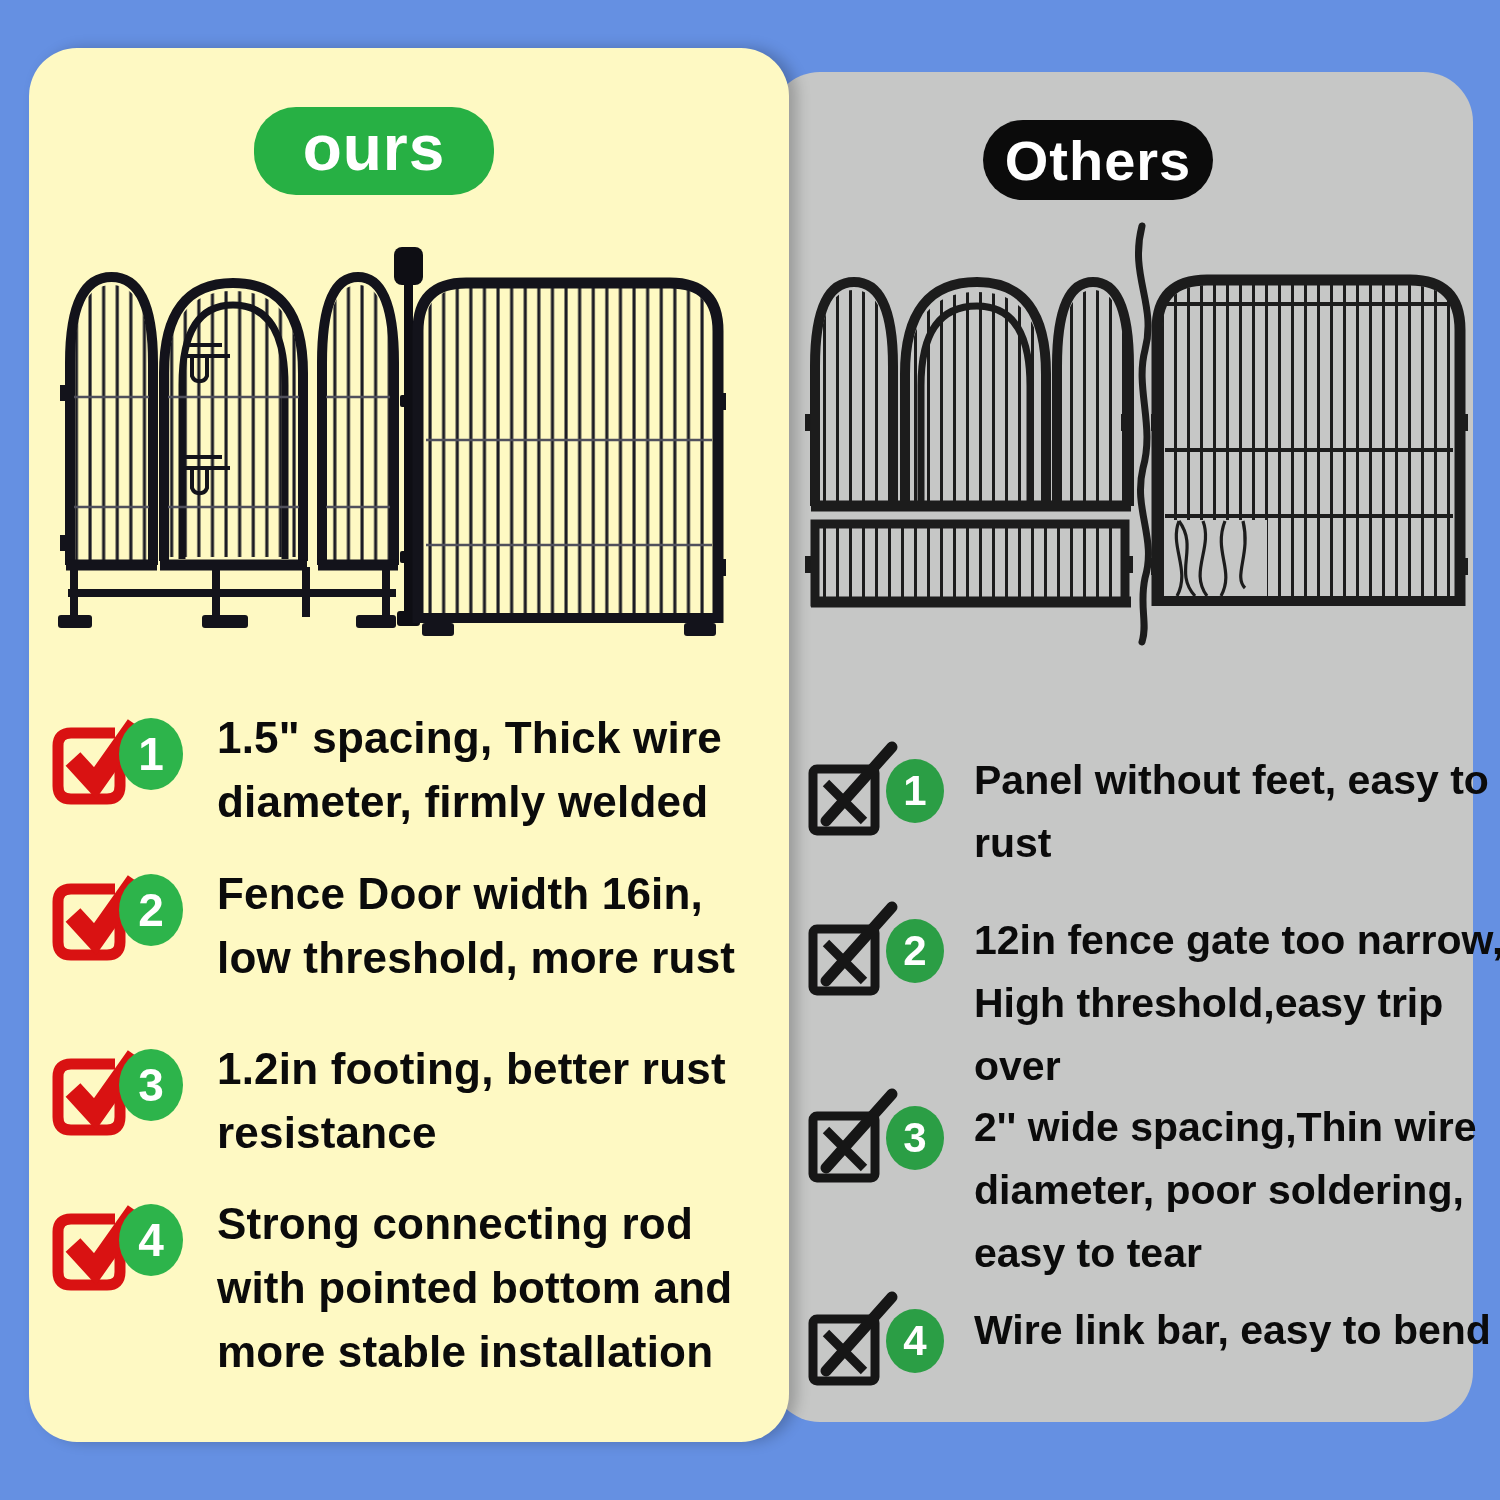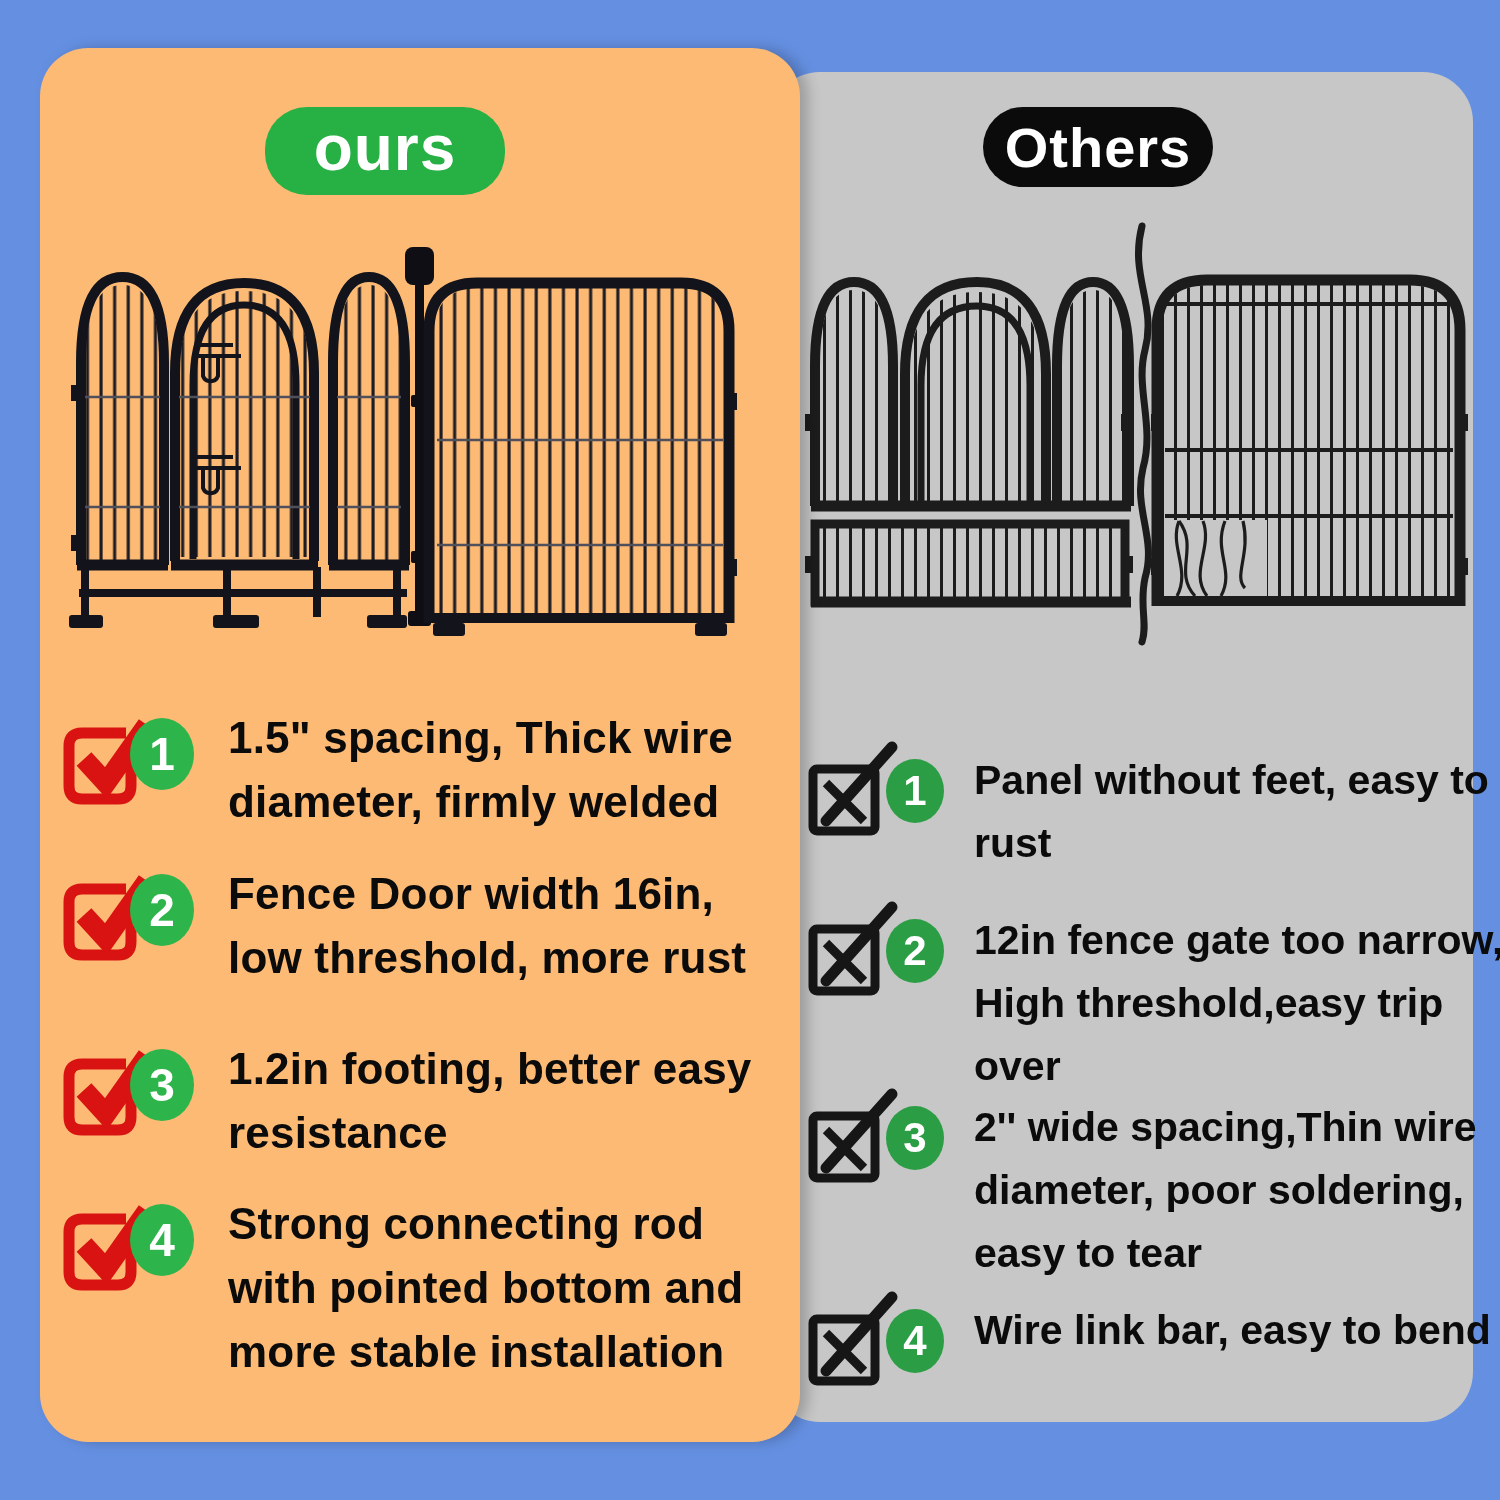--- a/index.html
+++ b/index.html
@@ -3,38 +3,38 @@
 <meta charset="utf-8">
 <style>
   html,body{margin:0;padding:0;}
   body{
     width:1500px;height:1500px;position:relative;overflow:hidden;
     background:#6590e2;
     font-family:"Liberation Sans", sans-serif;
   }
   .card{position:absolute;}
   .card-ours{
-    left:40px;top:48px;width:760px;height:1394px;
-    background:#fdba74;border-radius:48px;z-index:2;
+    left:29px;top:48px;width:760px;height:1394px;
+    background:#fef9c3;border-radius:48px;z-index:2;
     box-shadow:8px 0 14px rgba(0,0,0,.22);
   }
   .card-others{
     left:770px;top:72px;width:703px;height:1350px;
     background:#c6c7c6;border-radius:50px;z-index:1;
   }
   .badge{
     position:absolute;display:flex;align-items:center;justify-content:center;
     color:#ffffff;font-weight:700;letter-spacing:1px;
   }
   .badge-ours{
     left:225px;top:59px;width:240px;height:82px;border-radius:42px;
     background:#27b044;font-size:64px;padding-bottom:6px;
   }
   .badge-others{
-    left:213px;top:35px;width:230px;height:80px;border-radius:40px;
+    left:213px;top:48px;width:230px;height:80px;border-radius:40px;
     background:#0b0b0b;font-size:56px;
   }
   .fence{position:absolute;}
   .fence-ours{left:27px;top:197px;width:680px;height:410px;}
   .fence-others{left:35px;top:146px;width:670px;height:430px;}
   .row{
     position:absolute;display:flex;align-items:flex-start;
   }
   .ico{flex:0 0 auto;display:block;}
   .numball{
@@ -154,21 +154,21 @@
     <div class="numball">2</div>
     <p class="txt">Fence Door width 16in, low threshold, more rust</p>
   </div>
 
   <div class="row row-l" style="left:14px;top:995px;">
     <svg class="ico" width="96" height="94" viewBox="0 0 96 94">
       <path d="M72,21 H28 Q15,21 15,34 v40 Q15,87 28,87 h36 Q77,87 77,74 V48" stroke="#d91212" stroke-width="11" fill="none"></path>
       <path d="M30,47 L52,71 L93,13" stroke="#d91212" stroke-width="20" fill="none"></path>
     </svg>
     <div class="numball">3</div>
-    <p class="txt">1.2in footing, better easy resistance</p>
+    <p class="txt">1.2in footing, better rust resistance</p>
   </div>
 
   <div class="row row-l" style="left:14px;top:1150px;">
     <svg class="ico" width="96" height="94" viewBox="0 0 96 94">
       <path d="M72,21 H28 Q15,21 15,34 v40 Q15,87 28,87 h36 Q77,87 77,74 V48" stroke="#d91212" stroke-width="11" fill="none"></path>
       <path d="M30,47 L52,71 L93,13" stroke="#d91212" stroke-width="20" fill="none"></path>
     </svg>
     <div class="numball">4</div>
     <p class="txt">Strong connecting rod with pointed bottom and more stable installation</p>
   </div>

